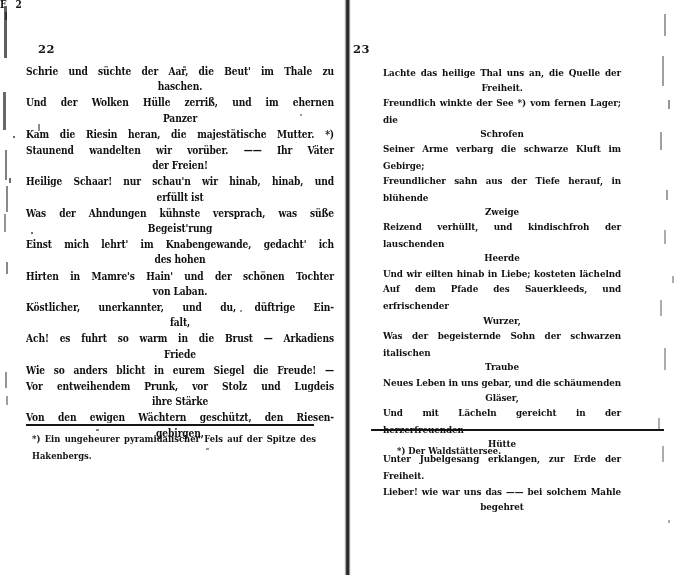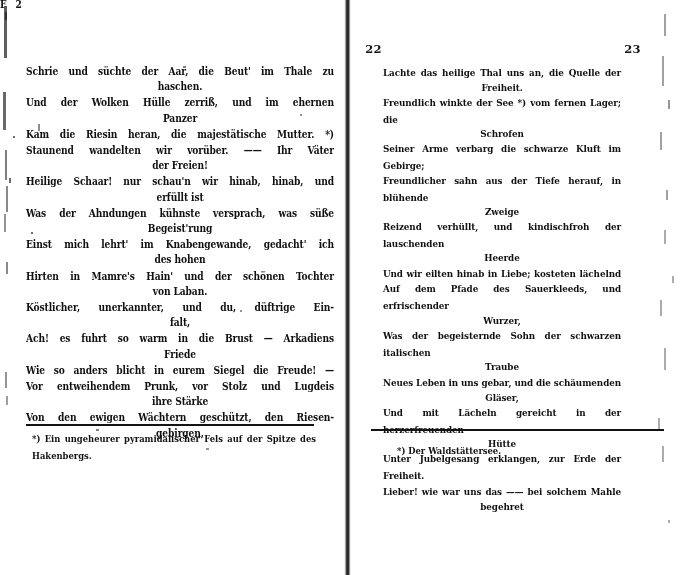--- a/index.html
+++ b/index.html
@@ -50,21 +50,21 @@
     top: 0;
     height: 575px;
   }
   .page-left  { left: 0px;   width: 344px; }
   .page-right { left: 351px; width: 288px; }
 
   .folio {
     position: absolute;
     top: 42px;
     width: 100%;
-    text-align: right;
+    text-align: left;
     font-size: 11.5px;
     font-weight: bold;
     letter-spacing: .4px;
     color: #161616;
     font-family: "DejaVu Serif", serif;
   }
   .page-left .folio  { padding-left: 38px; }
   .page-right .folio { padding-left: 2px; }
 
   .poem {

